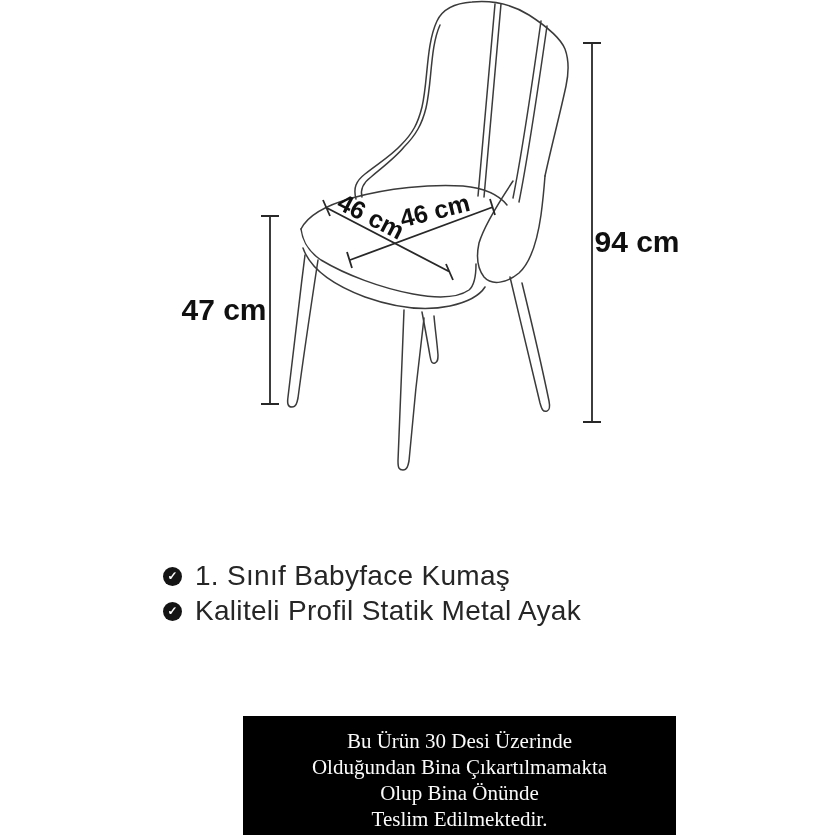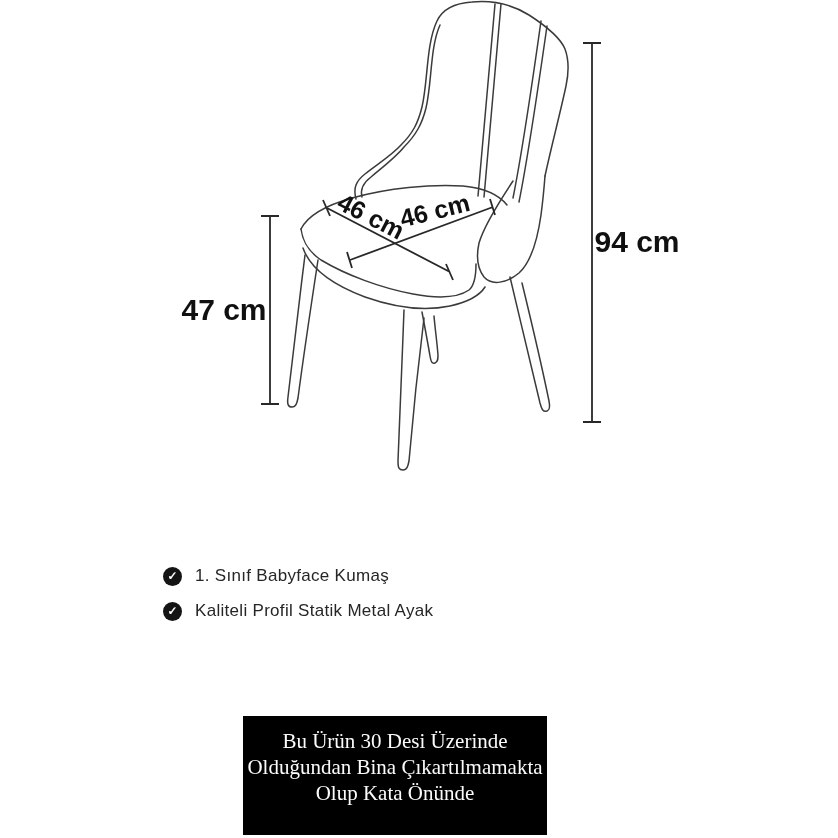--- a/index.html
+++ b/index.html
@@ -24,27 +24,27 @@
   .features{position:absolute;left:163px;top:563px;}
   .feature-row{display:flex;align-items:center;gap:13px;margin-bottom:9px;height:26px;}
   .check-icon{
     width:19px;height:19px;border-radius:50%;
     background:#141414;color:#ffffff;
     display:flex;align-items:center;justify-content:center;
     font-size:12px;font-weight:bold;line-height:1;
     flex:0 0 auto;
   }
   .feature-label{
-    font-size:17px;color:#262626;letter-spacing:0.3px;
+    font-size:28px;color:#262626;letter-spacing:0.3px;
     white-space:nowrap;
   }
 
   .notice{
     position:absolute;left:243px;top:716px;
-    width:304px;height:119px;box-sizing:border-box;
+    width:433px;height:119px;box-sizing:border-box;
     background:#000000;color:#fbfbfb;
     font-family:"Liberation Serif",serif;
     font-size:21px;line-height:26px;
     text-align:center;padding-top:12px;
   }
   .notice-line{white-space:nowrap;}
 </style>
 </head>
 <body>
 
@@ -103,16 +103,17 @@
     </div>
     <div class="feature-row">
       <span class="check-icon">✓</span>
       <span class="feature-label">Kaliteli Profil Statik Metal Ayak</span>
     </div>
   </div>
 
   <div class="notice">
     <div class="notice-line">Bu Ürün 30 Desi Üzerinde</div>
     <div class="notice-line">Olduğundan Bina Çıkartılmamakta</div>
-    <div class="notice-line">Olup Kata Önünde</div>
+    <div class="notice-line">Olup Bina Önünde</div>
+    <div class="notice-line">Teslim Edilmektedir.</div>
   </div>
 
 </div>
 
 </body></html>

